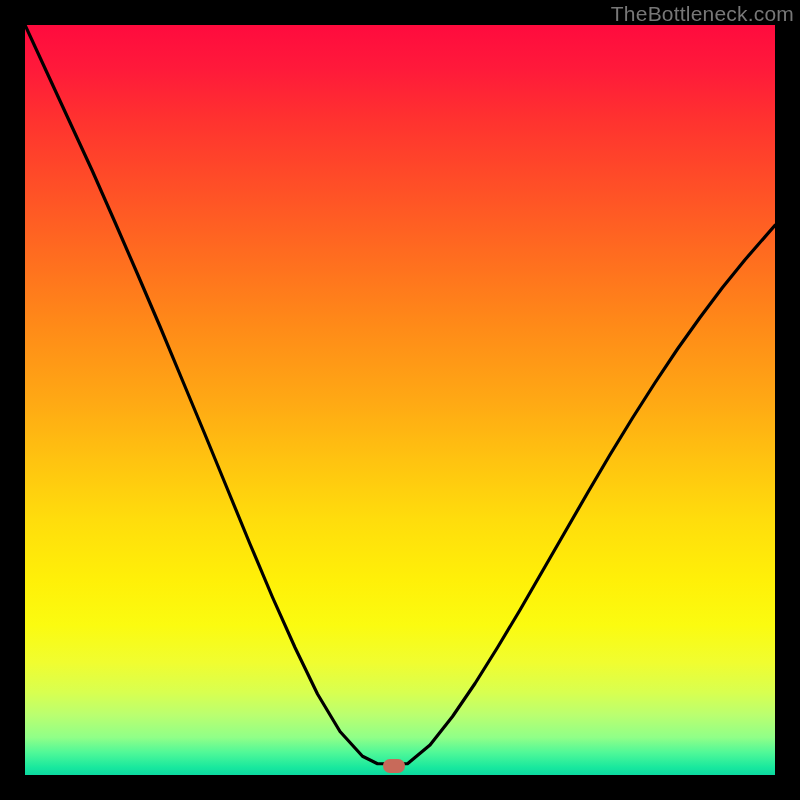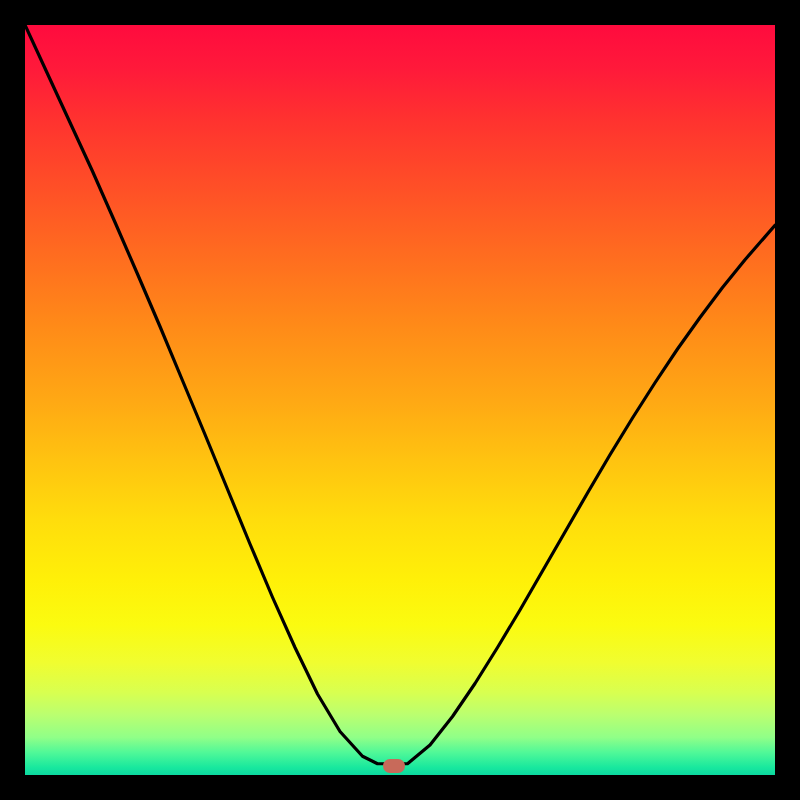--- a/index.html
+++ b/index.html
@@ -73,13 +73,14 @@
 </head>
 <body>
 
 <div class="frame">
   <div class="plot">
     <svg class="overlay" viewBox="0 0 750 750" preserveAspectRatio="none">
       <path fill="none" stroke="#000" stroke-width="3.2" stroke-linejoin="round" stroke-linecap="round" d="M0.00 0.00 L22.50 48.75 L45.00 97.50 L67.50 146.25 L90.00 197.25 L112.50 249.00 L135.00 301.50 L157.50 355.50 L180.00 409.50 L202.50 464.25 L225.00 519.00 L247.50 572.25 L270.00 622.50 L292.50 669.00 L315.00 706.50 L337.50 731.25 L352.50 738.75 L352.50 738.75 L367.50 738.75 L382.50 738.75 L382.50 738.75 L405.00 720.00 L427.50 691.50 L450.00 658.50 L472.50 622.50 L495.00 585.00 L517.50 546.00 L540.00 507.00 L562.50 468.00 L585.00 429.75 L607.50 393.00 L630.00 357.75 L652.50 324.00 L675.00 292.50 L697.50 262.50 L720.00 234.75 L750.00 200.25"></path>
     </svg>
     <div class="marker" style="left:358.0px;top:734.0px;background:#c86a5a;"></div>
   </div>
+  <div class="watermark">TheBottleneck.com</div>
 </div>
 
 </body></html>

